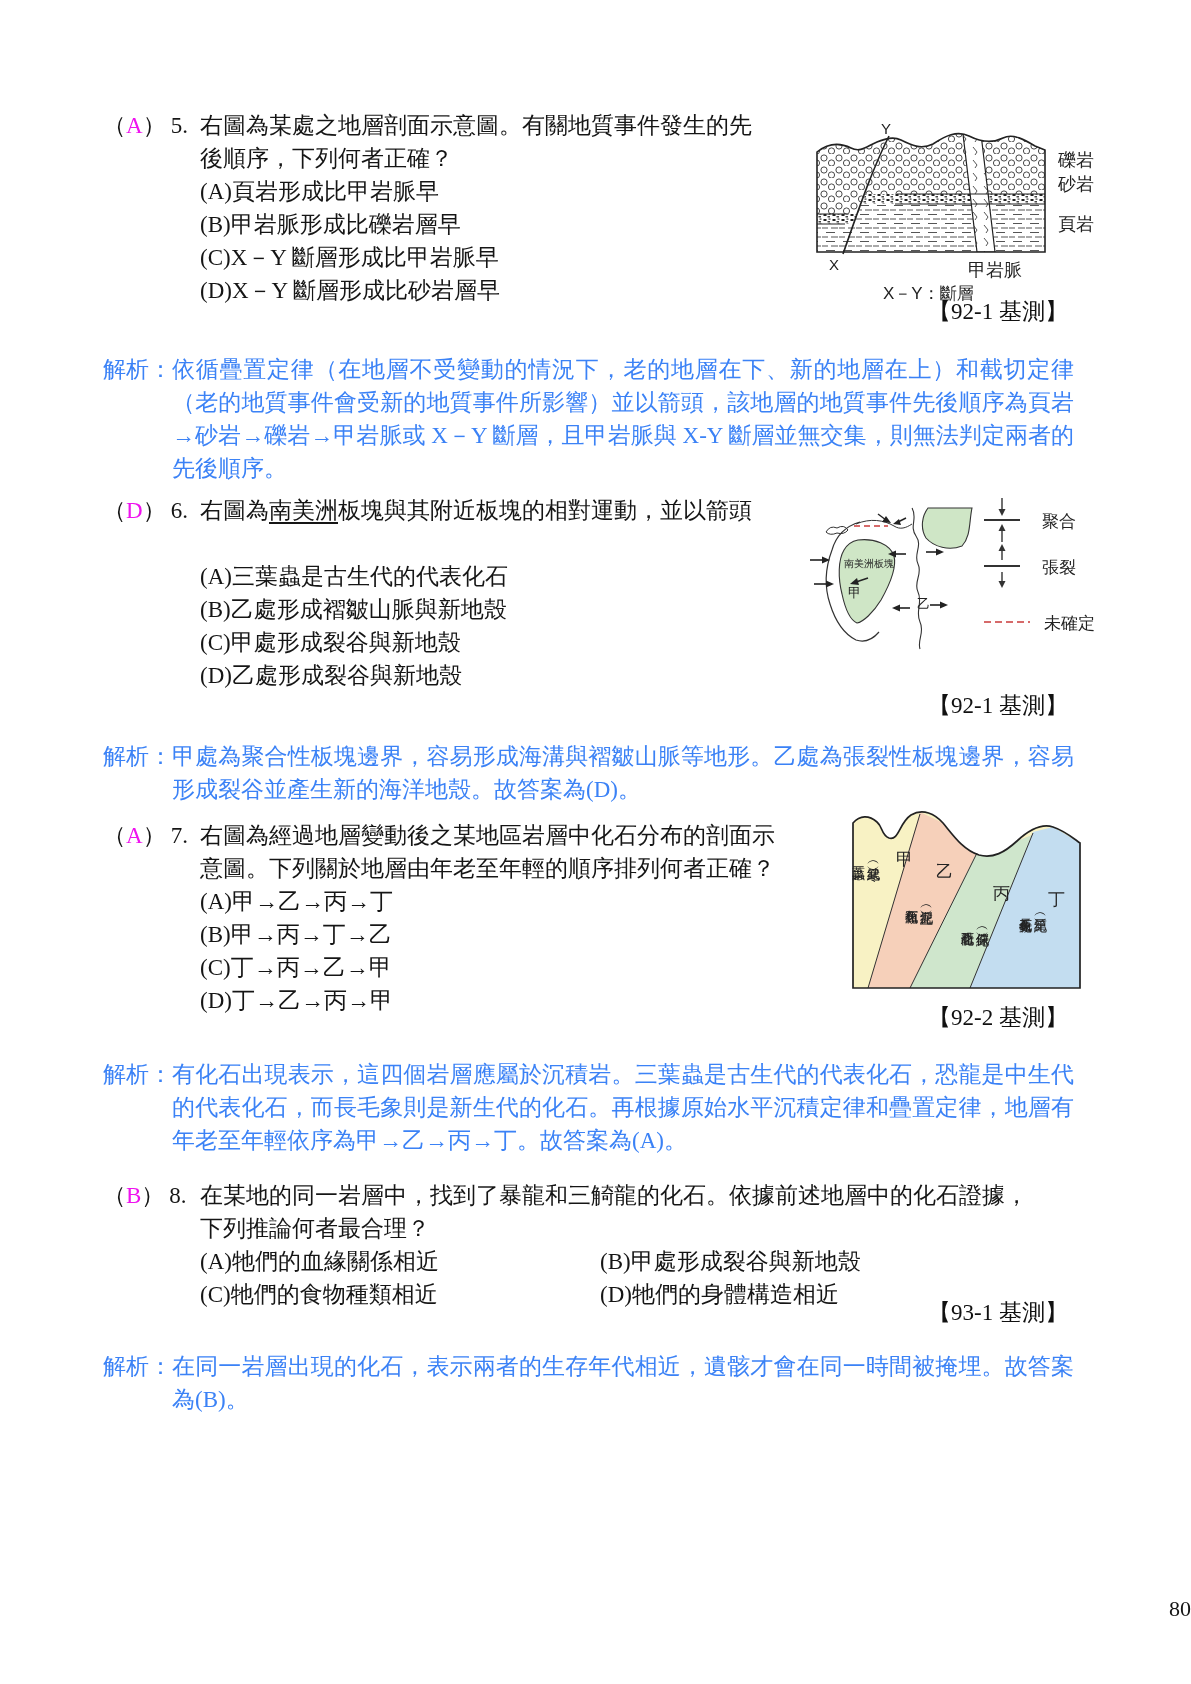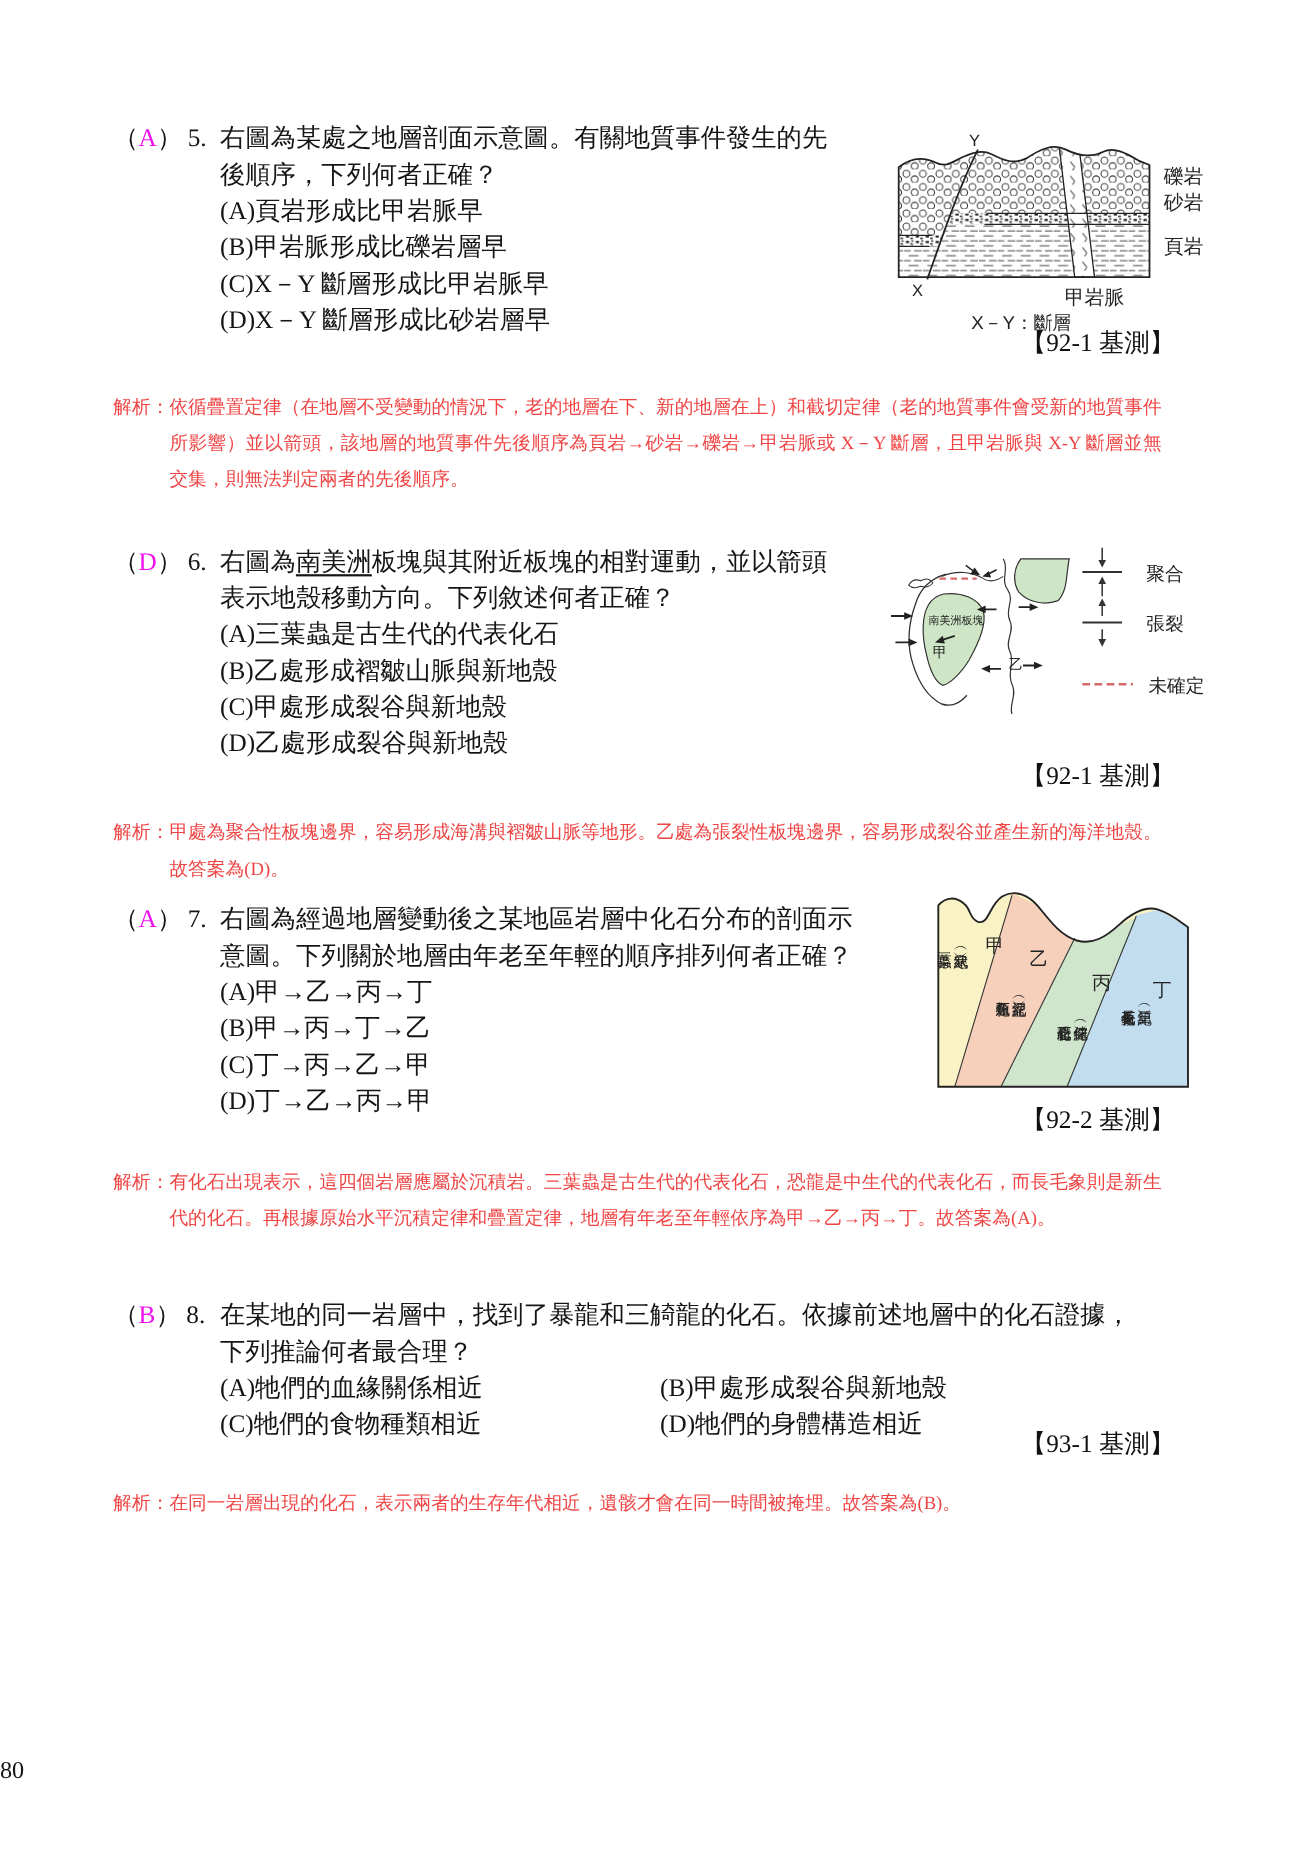--- a/index.html
+++ b/index.html
@@ -3,30 +3,30 @@
 <meta charset="utf-8">
 <style>
   html,body{margin:0;padding:0;background:#fff;}
   #page{position:relative;width:1191px;height:1684px;background:#ffffff;overflow:hidden;
         font-family:"Liberation Serif","DejaVu Serif",serif;color:#151515;border-radius:17px;}
   .t{position:absolute;font-size:23px;white-space:nowrap;line-height:28px;}
   .ans{color:#ef12ef;}
   .num{margin-left:5px;}
   .u{text-decoration:underline;text-underline-offset:4px;}
   .tag{position:absolute;right:123px;font-size:23px;white-space:nowrap;color:#111;}
-  .analysis{position:absolute;left:103px;display:flex;color:#ef4444;font-size:17px;line-height:33px;}
+  .analysis{position:absolute;left:103px;display:flex;color:#3b82f6;font-size:23px;line-height:33px;}
   .analysis .pre{white-space:nowrap;}
   .analysis .body{width:902px;text-align:justify;}
   .fig{position:absolute;}
   .flabel{position:absolute;font-family:"Liberation Sans","DejaVu Sans",sans-serif;color:#222;white-space:nowrap;}
   .f15{font-size:15px;} .f17{font-size:17px;} .f18{font-size:18px;text-align:center;} .f13{font-size:13px;} .f10{font-size:10px;}
   .vgrp{position:absolute;display:flex;align-items:flex-start;}
   .vcol{writing-mode:vertical-rl;text-orientation:mixed;font-family:"Liberation Sans","DejaVu Sans",sans-serif;
         font-size:13px;line-height:15px;letter-spacing:0.5px;color:#222;}
-  .pagenum{position:absolute;left:0;width:1191px;text-align:left;font-size:22px;}
+  .pagenum{position:absolute;left:0;width:1191px;text-align:right;font-size:22px;}
 </style>
 </head>
 <body>
 
 <div id="page">
 
   <div class="t" style="left:103px;top:112px"><span>（</span><span class="ans">A</span><span>）</span><span class="num">5.</span></div>
   <div class="t" style="left:200px;top:112px">右圖為某處之地層剖面示意圖。有關地質事件發生的先</div>
   <div class="t" style="left:200px;top:145px">後順序，下列何者正確？</div>
   <div class="t" style="left:200px;top:178px">(A)頁岩形成比甲岩脈早</div>
@@ -100,21 +100,20 @@
   </div>
   <div class="tag" style="top:296px">【92-1 基測】</div>
 
   <div class="analysis" style="top:353px">
     <span class="pre">解析：</span>
     <div class="body">依循疊置定律（在地層不受變動的情況下，老的地層在下、新的地層在上）和截切定律（老的地質事件會受新的地質事件所影響）並以箭頭，該地層的地質事件先後順序為頁岩→砂岩→礫岩→甲岩脈或 X－Y 斷層，且甲岩脈與 X-Y 斷層並無交集，則無法判定兩者的先後順序。</div>
   </div>
 
   <div class="t" style="left:103px;top:497px"><span>（</span><span class="ans">D</span><span>）</span><span class="num">6.</span></div>
   <div class="t" style="left:200px;top:497px"><span>右圖為</span><span class="u">南美洲</span><span>板塊與其附近板塊的相對運動，並以箭頭</span></div>
-  <div class="t" style="left:200px;top:530px">表示地殼移動方向。下列敘述何者正確？</div>
   <div class="t" style="left:200px;top:563px">(A)三葉蟲是古生代的代表化石</div>
   <div class="t" style="left:200px;top:596px">(B)乙處形成褶皺山脈與新地殼</div>
   <div class="t" style="left:200px;top:629px">(C)甲處形成裂谷與新地殼</div>
   <div class="t" style="left:200px;top:662px">(D)乙處形成裂谷與新地殼</div>
 
   <div class="fig" style="left:760px;top:462px;width:345px;height:190px">
     <svg width="345" height="190">
 
       <path d="M66,70 q4,-7 11,-4 q7,-4 11,2 q-4,5 -11,3 q-7,3 -11,-1 Z" fill="#fff" stroke="#333" stroke-width="1"></path>
 

